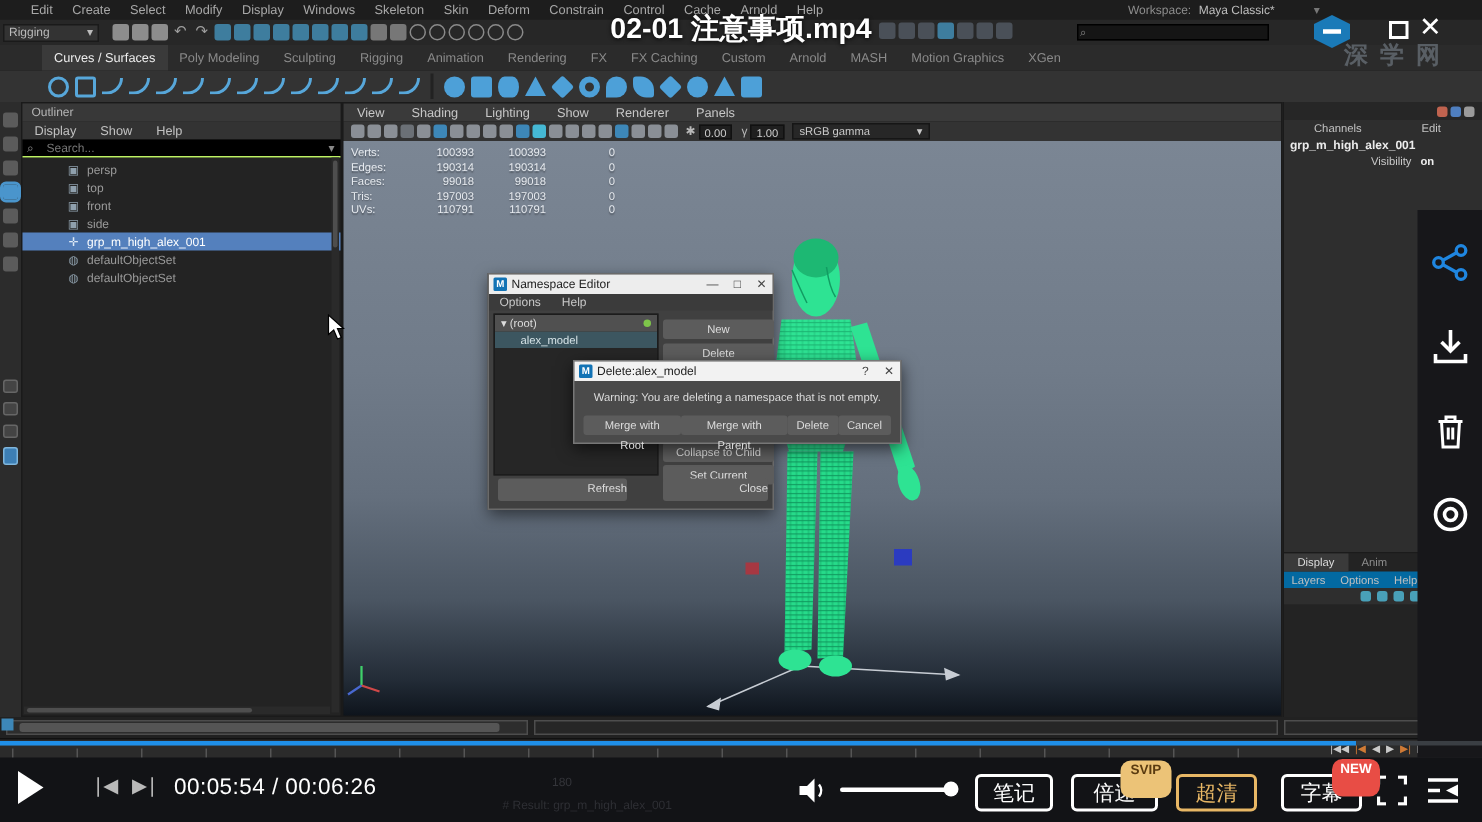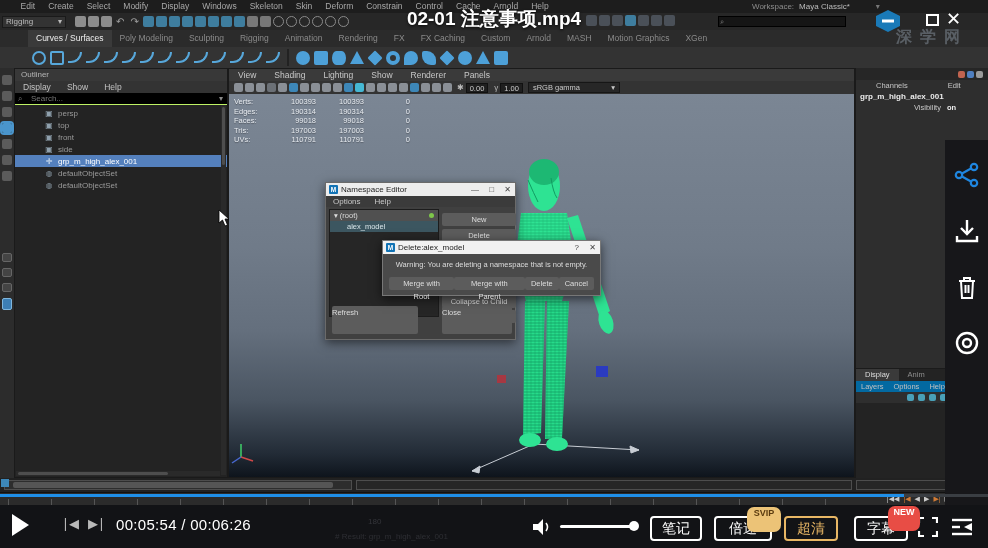--- a/index.html
+++ b/index.html
@@ -91,21 +91,21 @@
   .ttlbar .mico{width:9px;height:9px;background:#1273b5;color:#fff;font-size:6.5px;line-height:9px;text-align:center;border-radius:1px;margin:0 3px;font-weight:bold}
   .ttlbar .ctr{margin-left:auto;color:#444;font-size:8px}
   .ttlbar .ctr span{padding:0 4px}
   #ns-menus{height:11px;background:#3b3b3b;display:flex;color:#c8c8c8;font-size:8px;line-height:11px}
   #ns-menus span{padding:0 7px}
   #ns-list{position:absolute;left:3px;top:26px;width:110px;height:108px;background:#262626;border:1px solid #1c1c1c}
   #ns-root{height:11px;background:#505050;color:#ddd;font-size:7.5px;line-height:11px;padding-left:4px;position:relative}
   #ns-root .dot{position:absolute;right:4px;top:3px;width:5px;height:5px;border-radius:50%;background:#7ec64a}
   #ns-child{height:11px;background:#3c5660;color:#d7e4e8;font-size:7.5px;line-height:11px;padding-left:17px}
   .nsbtn{position:absolute;width:74px;height:13px;background:#5c5c5c;border-radius:2px;color:#ddd;font-size:7.5px;line-height:13px;text-align:center;left:116px}
-  .nsfoot{position:absolute;height:28px;background:#5c5c5c;border-radius:2px;color:#ddd;font-size:7.5px;line-height:13px;text-align:left;bottom:5px}
+  .nsfoot{position:absolute;height:15px;background:#5c5c5c;border-radius:2px;color:#ddd;font-size:7.5px;line-height:13px;text-align:right;bottom:5px}
 
   
   #del-dlg{left:382px;top:240px;width:219px;height:56px;background:#4a4a4a;border:1px solid #777;box-shadow:0 3px 10px rgba(0,0,0,.6)}
   #del-dlg .ttlbar{background:#f2f2f2}
   #del-msg{margin-top:6px;text-align:center;color:#dcdcdc;font-size:7.5px}
   #del-btns{position:absolute;left:6px;right:6px;bottom:5px;display:flex;justify-content:space-between}
   #del-btns span{height:13px;background:#5c5c5c;border-radius:2px;color:#ddd;font-size:7.5px;line-height:13px;text-align:center;padding:0 6px}
 
   
   #channelbox{left:855px;top:68px;width:133px;height:437px;background:#2e2e2e;border-left:1px solid #1a1a1a}

